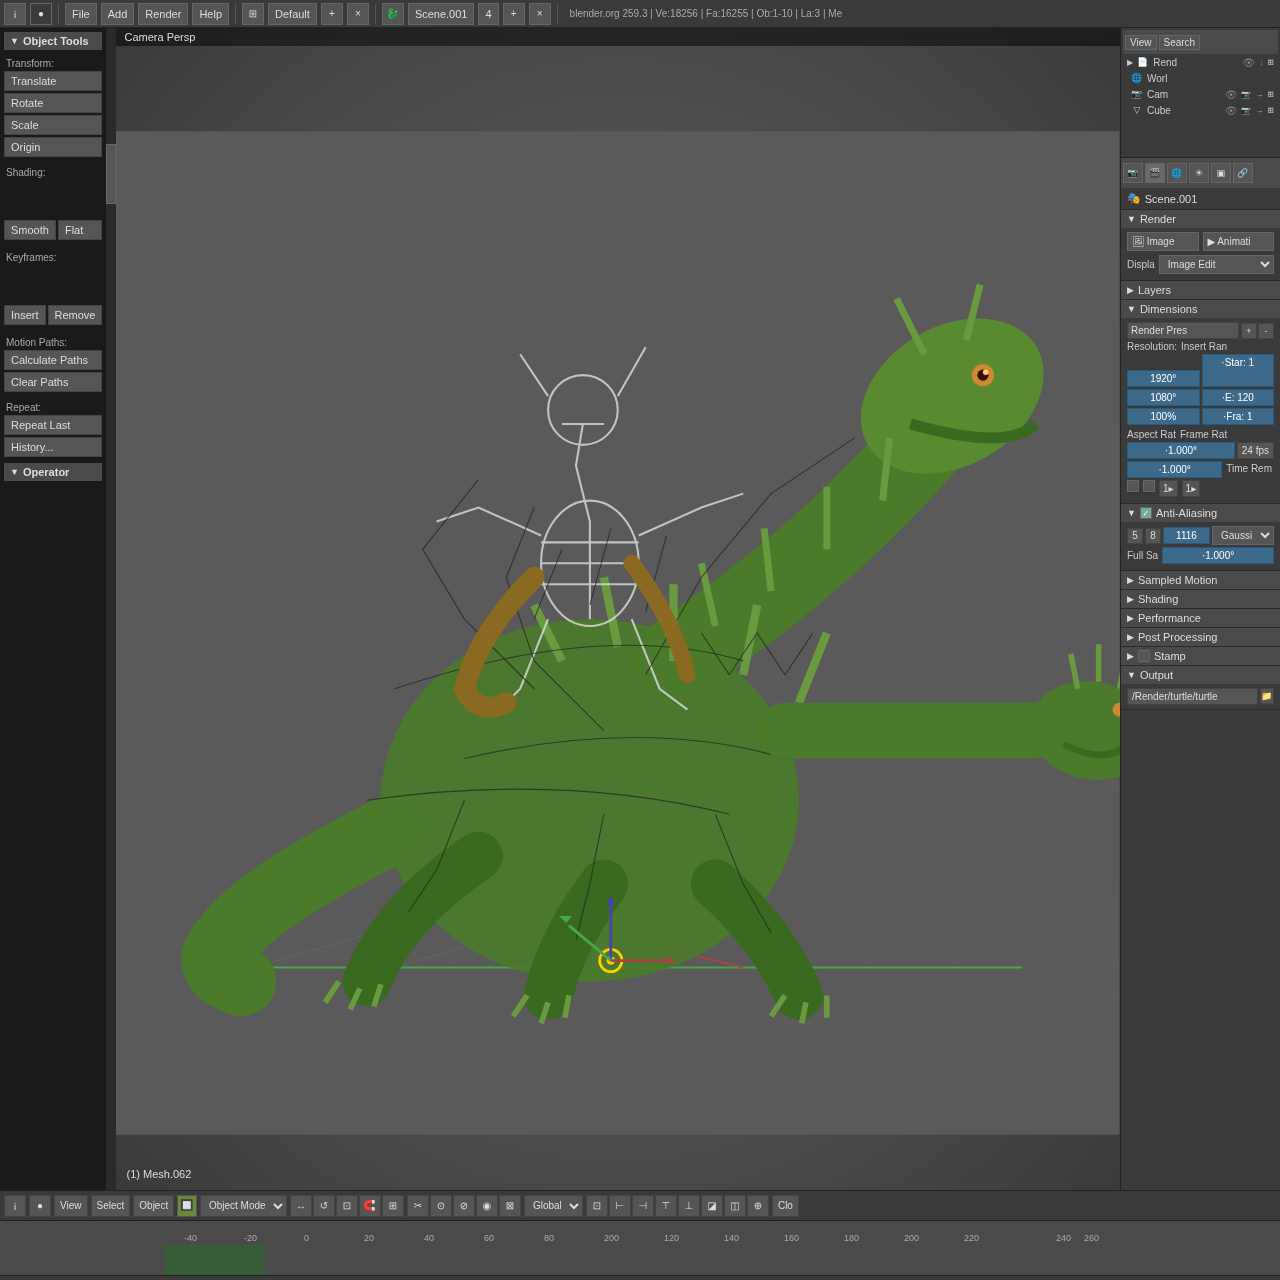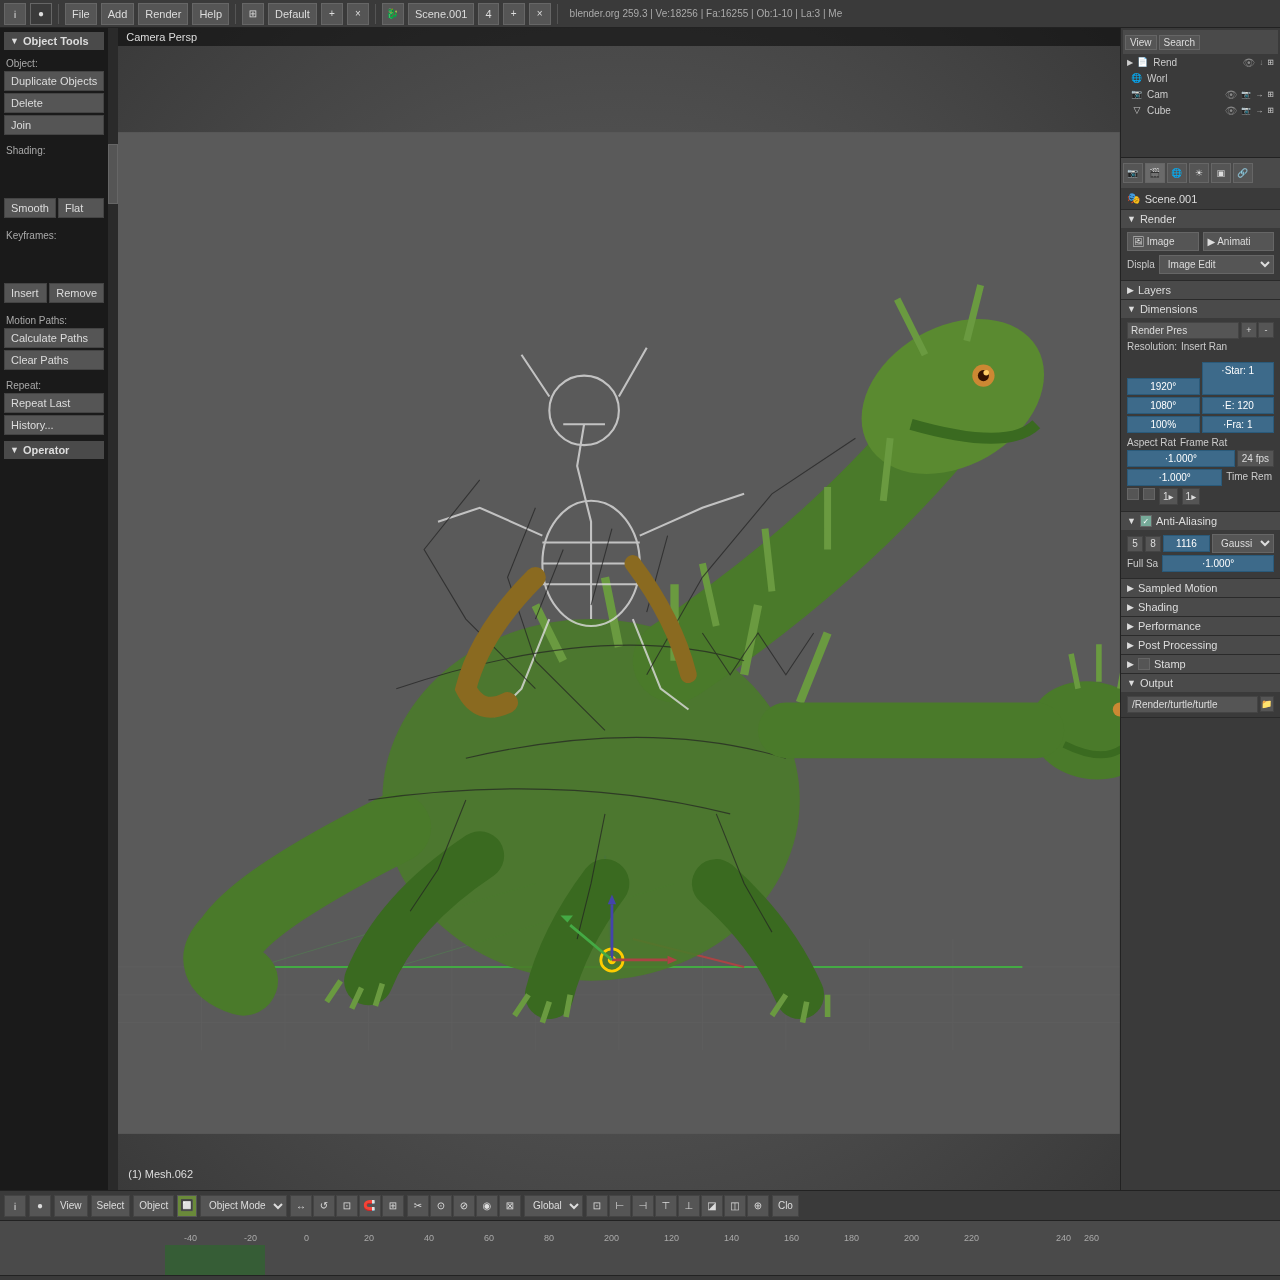--- a/index.html
+++ b/index.html
@@ -266,20 +266,21 @@
       border: 1px solid #666;
       color: #ddd;
       font-size: 10px;
       padding: 2px 4px;
       flex: 1;
       cursor: pointer;
     }
 
     .dim-row {
       display: flex;
+      align-items: center;
       gap: 2px;
       font-size: 10px;
       margin-bottom: 2px;
     }
     .dim-dropdown {
       background: #555;
       border: 1px solid #444;
       color: #ddd;
       font-size: 10px;
       padding: 2px 3px;
@@ -545,27 +546,28 @@
 
 <div class="main-layout">
 
   <div class="left-scroll-container">
     <div class="left-panel-inner">
       <div class="panel-title">
         <span class="arrow">▼</span>
         <span>Object Tools</span>
       </div>
 
-
       <div class="panel-section">
-        <div class="section-label">Object:</div>
-        <button class="tool-btn">Duplicate Objects</button>
-        <button class="tool-btn">Delete</button>
-        <button class="tool-btn">Join</button>
-      </div>
+        <div class="section-label">Transform:</div>
+        <button class="tool-btn">Translate</button>
+        <button class="tool-btn">Rotate</button>
+        <button class="tool-btn">Scale</button>
+        <button class="tool-btn">Origin</button>
+      </div>
+
 
       <div class="panel-section">
         <div class="section-label">Shading:</div>
         <div class="tool-btn-row">
           <button class="tool-btn">Smooth</button>
           <button class="tool-btn">Flat</button>
         </div>
       </div>
 
       <div class="panel-section">
@@ -815,21 +817,21 @@
           <span>Dimensions</span>
         </div>
         <div class="prop-content">
           <div class="dim-row">
             <div class="dim-dropdown">Render Pres</div>
             <div class="dim-plus-minus">
               <div class="dim-pm-btn">+</div>
               <div class="dim-pm-btn">-</div>
             </div>
           </div>
-          <div style="display:flex;gap:4px;margin-bottom:10px;font-size:10px;">
+          <div style="display:flex;gap:4px;margin-bottom:2px;font-size:10px;">
             <span>Resolution:</span>
             <span>Insert Ran</span>
           </div>
           <div style="display:flex;gap:2px;margin-bottom:2px;">
             <div class="num-field" style="flex:1;margin-top:16px;">1920°</div>
             <div class="num-field" style="flex:1;">·Star: 1</div>
           </div>
           <div style="display:flex;gap:2px;margin-bottom:2px;">
             <div class="num-field" style="flex:1;">1080°</div>
             <div class="num-field" style="flex:1;">·E: 120</div>

